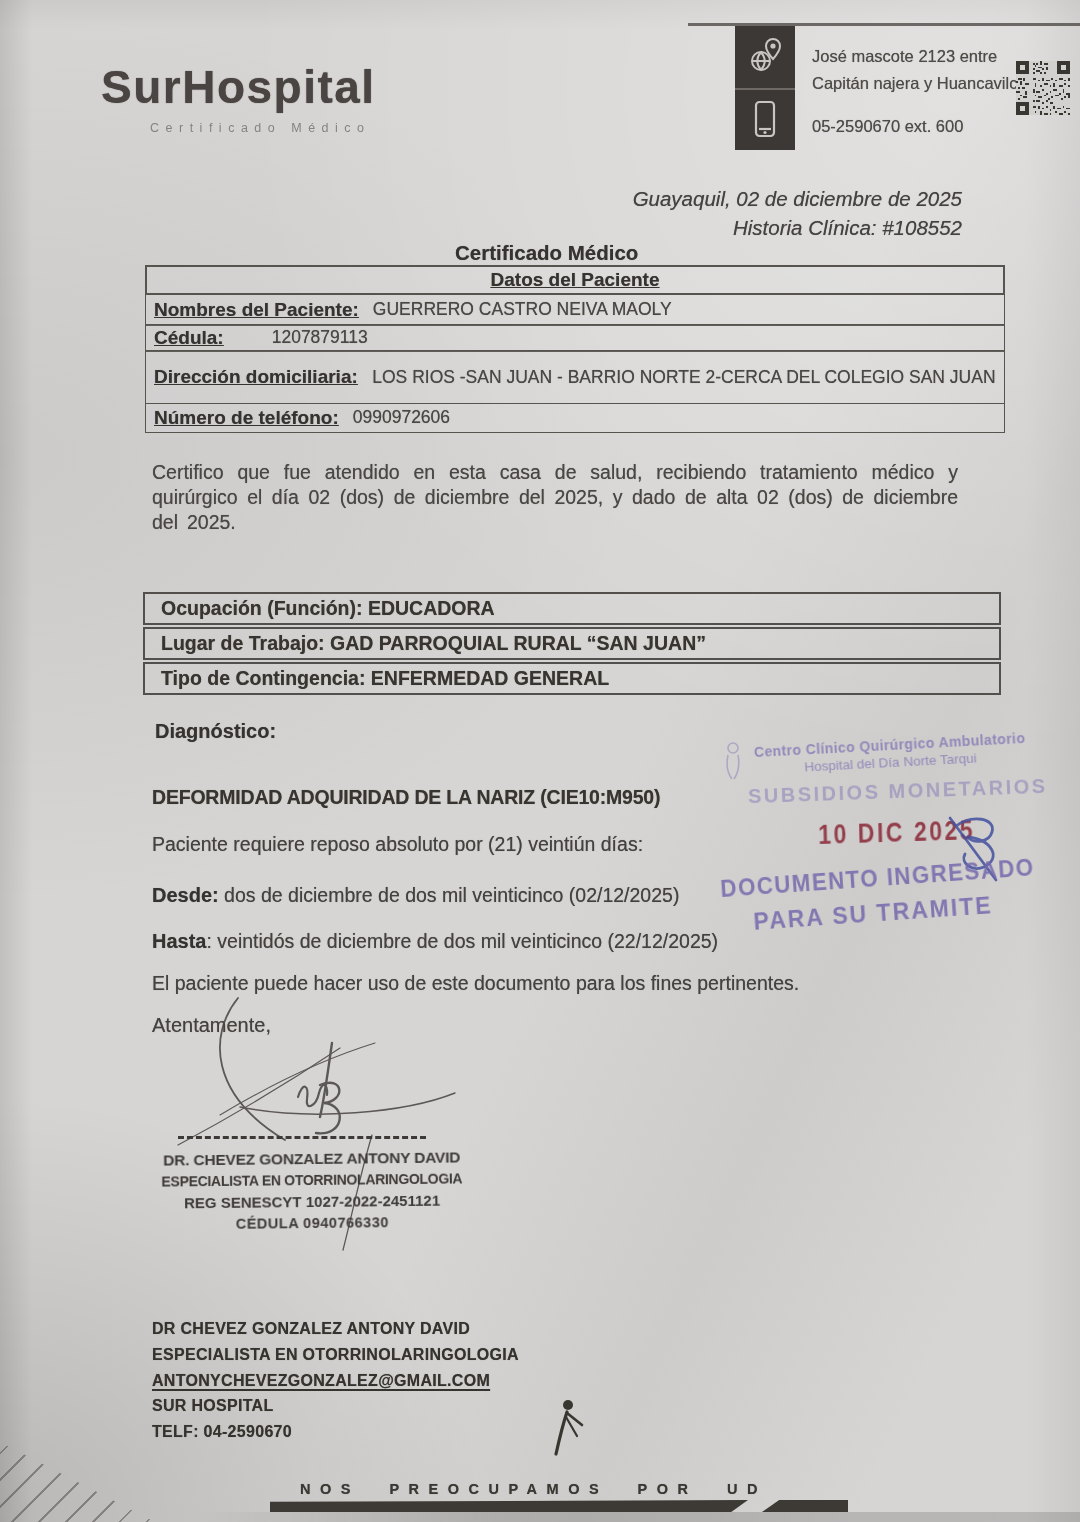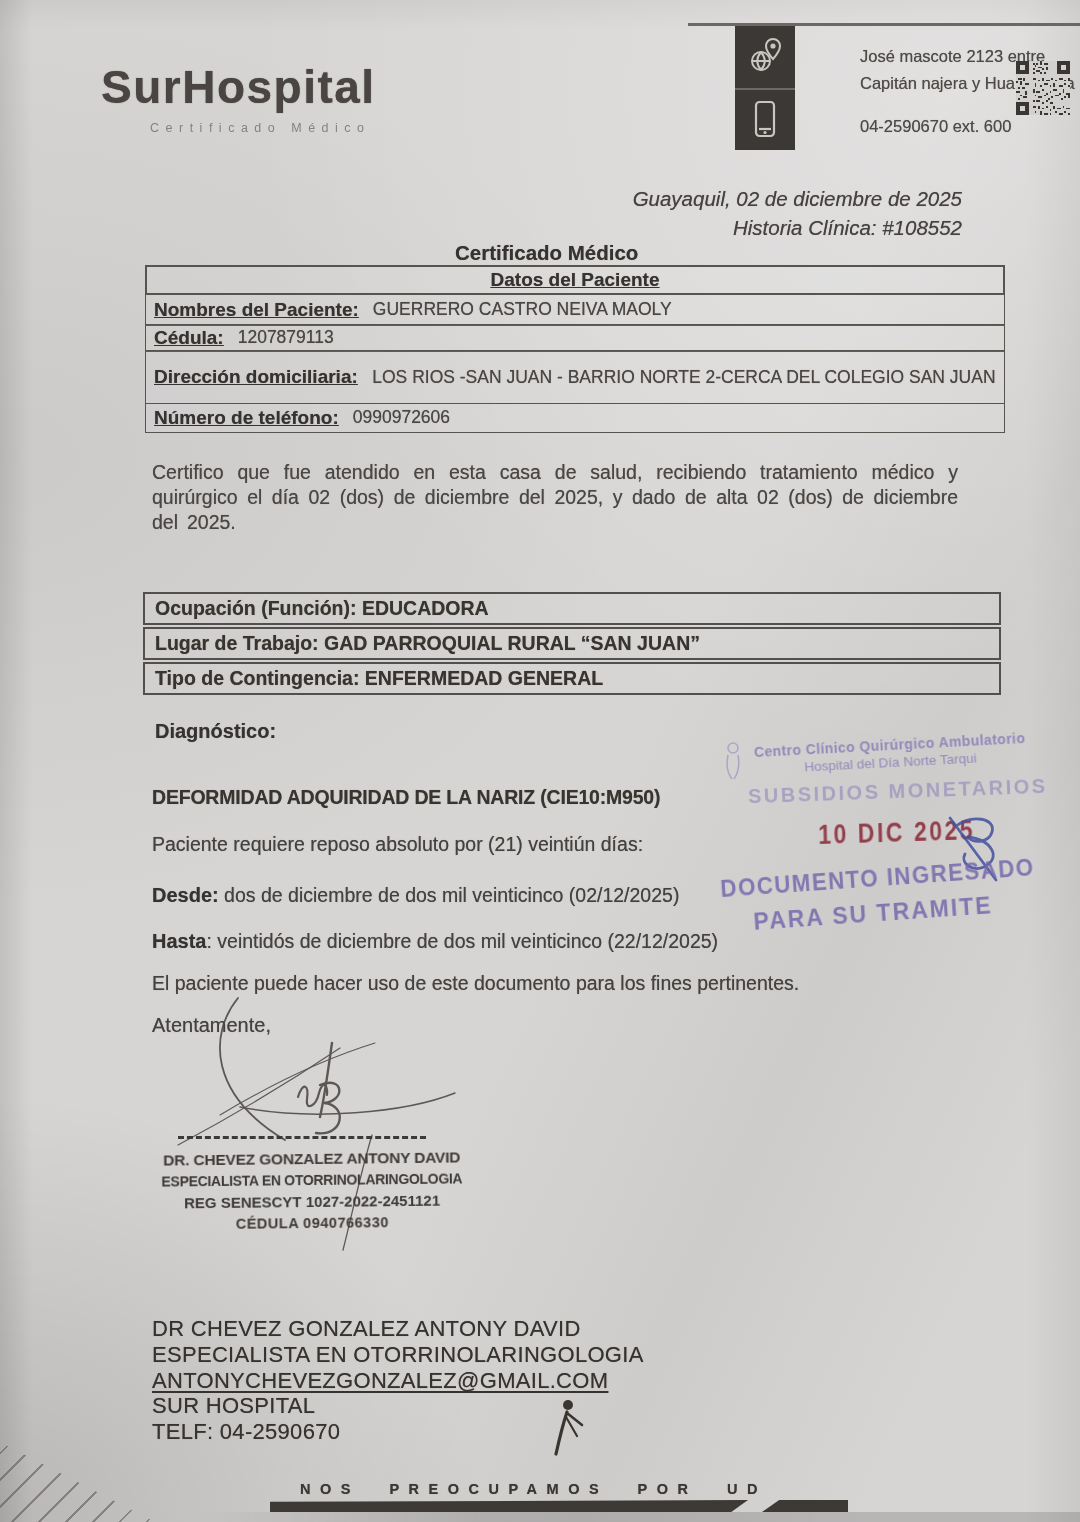--- a/index.html
+++ b/index.html
@@ -21,41 +21,41 @@
   .dark{color:#353230;}
   .b{font-weight:bold;}
 
   
   .logo{left:101px;top:60px;font-size:46px;font-weight:800;letter-spacing:1.5px;color:#4a4542;
         transform:scaleY(1.02);text-shadow:0 0 1px rgba(60,55,50,.8);}
   .logo-sub{left:150px;top:121px;font-size:12.5px;letter-spacing:6.5px;color:#87827f;}
   .topline{left:688px;top:23px;width:392px;height:3px;background:#575350;opacity:.85;}
   .iconbox{left:735px;top:26px;width:60px;height:124px;background:#3c3835;}
   .iconbox .divider{position:absolute;left:0;top:62px;width:100%;height:2px;background:#6e6965;}
-  .addr{font-size:16.5px;color:#4e4a47;margin-left:48px;}
+  .addr{font-size:16.5px;color:#4e4a47;}
   .qr{left:1016px;top:59px;width:54px;height:58px;}
 
   
   .r-line{width:420px;text-align:right;font-size:20.5px;color:#454140;font-style:italic;}
 
   
   .ptable{left:145px;top:267px;width:860px;}
   .prow{border:1.7px solid #57534f;margin-top:-1.7px;display:flex;align-items:center;
         padding:0 8px;box-sizing:border-box;background:rgba(255,255,255,.06);}
   .prow .lbl{font-weight:bold;font-size:19px;color:#353230;white-space:nowrap;text-decoration:underline;}
   .prow .val{font-size:17.5px;color:#4a4643;margin-left:14px;}
   .prow.hdr{justify-content:center;border-width:2px;}
   .prow.wrap{display:block;padding:14px 8px;line-height:23px;}
   .prow.wrap .val{margin-left:10px;}
 
   
   .para{left:152px;top:460px;width:806px;font-size:19.5px;line-height:25px;
         text-align:justify;color:#4a4643;word-spacing:3.5px;}
   .irow{left:143px;width:858px;border:2px solid #534f4c;box-sizing:border-box;height:33px;
-        display:flex;align-items:center;padding-left:10px;font-weight:bold;font-size:19.5px;color:#38342f;}
+        display:flex;align-items:center;padding-left:16px;font-weight:bold;font-size:19.5px;color:#38342f;}
   .diagline{font-weight:bold;font-size:19.5px;color:#38342f;letter-spacing:-0.2px;}
 
   
   .stamp-clinic{left:722px;top:737px;width:336px;transform:rotate(-3deg);color:#8174b4;
         text-align:center;opacity:.78;filter:blur(.3px);}
   .stamp-clinic .l1{font-size:14px;font-weight:bold;letter-spacing:.4px;}
   .stamp-clinic .l2{font-size:13.5px;margin-top:2px;}
   .stamp-subs{left:748px;top:780px;font-size:20px;font-weight:bold;letter-spacing:2.5px;
         color:#8174b4;opacity:.5;transform:rotate(-2deg);filter:blur(.4px);}
   .stamp-date{left:818px;top:820px;font-size:27px;font-weight:bold;letter-spacing:3px;
@@ -69,21 +69,21 @@
   
   .dashline{left:178px;top:1136px;width:248px;border-top:3.5px dashed #3c3936;}
   .docstamp{left:130px;top:1148px;width:364px;text-align:center;color:#3e3a37;
         transform:rotate(-.6deg);line-height:21.5px;filter:blur(.2px);}
   .docstamp .s1{font-size:15.5px;font-weight:bold;letter-spacing:-0.2px;}
   .docstamp .s2{font-size:14px;font-weight:bold;letter-spacing:-0.3px;}
   .docstamp .s3{font-size:15px;font-weight:bold;}
   .docstamp .s4{font-size:14.5px;font-weight:bold;letter-spacing:.5px;}
 
   
-  .fblock{left:152px;top:1316px;font-size:22px;font-weight:normal;line-height:25.8px;
+  .fblock{left:152px;top:1316px;font-size:16px;font-weight:bold;line-height:25.8px;
         color:#36322e;letter-spacing:.3px;}
   .fblock .mail{text-decoration:underline;text-decoration-thickness:2px;text-underline-offset:3px;}
   .slogan{left:300px;top:1481px;font-size:14.5px;font-weight:bold;letter-spacing:9.5px;
         word-spacing:16px;color:#3b3733;}
   .bar1{left:270px;top:1500px;width:478px;height:12px;background:#3d3935;
         clip-path:polygon(0 15%,100% 0,96.5% 100%,0 100%);}
   .bar2{left:762px;top:1500px;width:86px;height:12px;background:#3d3935;
         clip-path:polygon(20% 0,100% 0,100% 100%,0 100%);}
   .hatch{left:0;top:1428px;width:250px;height:94px;opacity:.55;
         background:repeating-linear-gradient(135deg, transparent 0 17px, #56504b 17px 19px);
@@ -115,21 +115,21 @@
       <g fill="none" stroke="#c9c5c1" stroke-width="2.2">
         <rect x="3" y="2" width="18" height="34" rx="3.5"></rect>
         <path d="M6,29 H18"></path>
       </g>
       <circle cx="12" cy="32.5" r="1.6" fill="#c9c5c1"></circle>
     </svg>
   </div>
 
   <div class="abs addr scan" style="left:812px;top:47px;">José mascote 2123 entre</div>
   <div class="abs addr scan" style="left:812px;top:74px;">Capitán najera y Huancavilca</div>
-  <div class="abs addr scan" style="left:812px;top:117px;">04-2590670 ext. 600</div>
+  <div class="abs addr scan" style="left:812px;top:117px;">05-2590670 ext. 600</div>
 
   <svg class="abs qr" viewBox="0 0 29 29" shape-rendering="crispEdges">
     <rect width="29" height="29" fill="#d3d1cf"></rect>
     <g fill="#3a3632">
       <path d="M0,0 h7 v7 h-7 z M2,2 h3 v3 h-3 z" fill-rule="evenodd"></path>
       <path d="M22,0 h7 v7 h-7 z M24,2 h3 v3 h-3 z" fill-rule="evenodd"></path>
       <path d="M0,22 h7 v7 h-7 z M2,24 h3 v3 h-3 z" fill-rule="evenodd"></path>
       <rect x="9" y="1" width="1" height="1"></rect>
         <rect x="11" y="1" width="1" height="1"></rect>
         <rect x="13" y="0" width="1" height="2"></rect>
@@ -220,21 +220,21 @@
   <div class="abs b dark scan" style="left:455px;top:241px;font-size:20.5px;">Certificado Médico</div>
 
   <div class="abs ptable">
     <div class="prow hdr scan" style="height:30px;">
       <span class="lbl">Datos del Paciente</span>
     </div>
     <div class="prow scan" style="height:32px;">
       <span class="lbl">Nombres del Paciente:</span>
       <span class="val">GUERRERO CASTRO NEIVA MAOLY</span>
     </div>
-    <div class="prow scan" style="height:28px;">
+    <div class="prow scan" style="height:28px;gap:34px;">
       <span class="lbl">Cédula:</span>
       <span class="val">1207879113</span>
     </div>
     <div class="prow wrap scan" style="min-height:52px;">
       <span class="lbl">Dirección domiciliaria:</span>
       <span class="val">LOS RIOS -SAN JUAN - BARRIO NORTE 2-CERCA DEL COLEGIO SAN JUAN</span>
     </div>
     <div class="prow scan" style="height:30px;">
       <span class="lbl">Número de teléfono:</span>
       <span class="val">0990972606</span>

